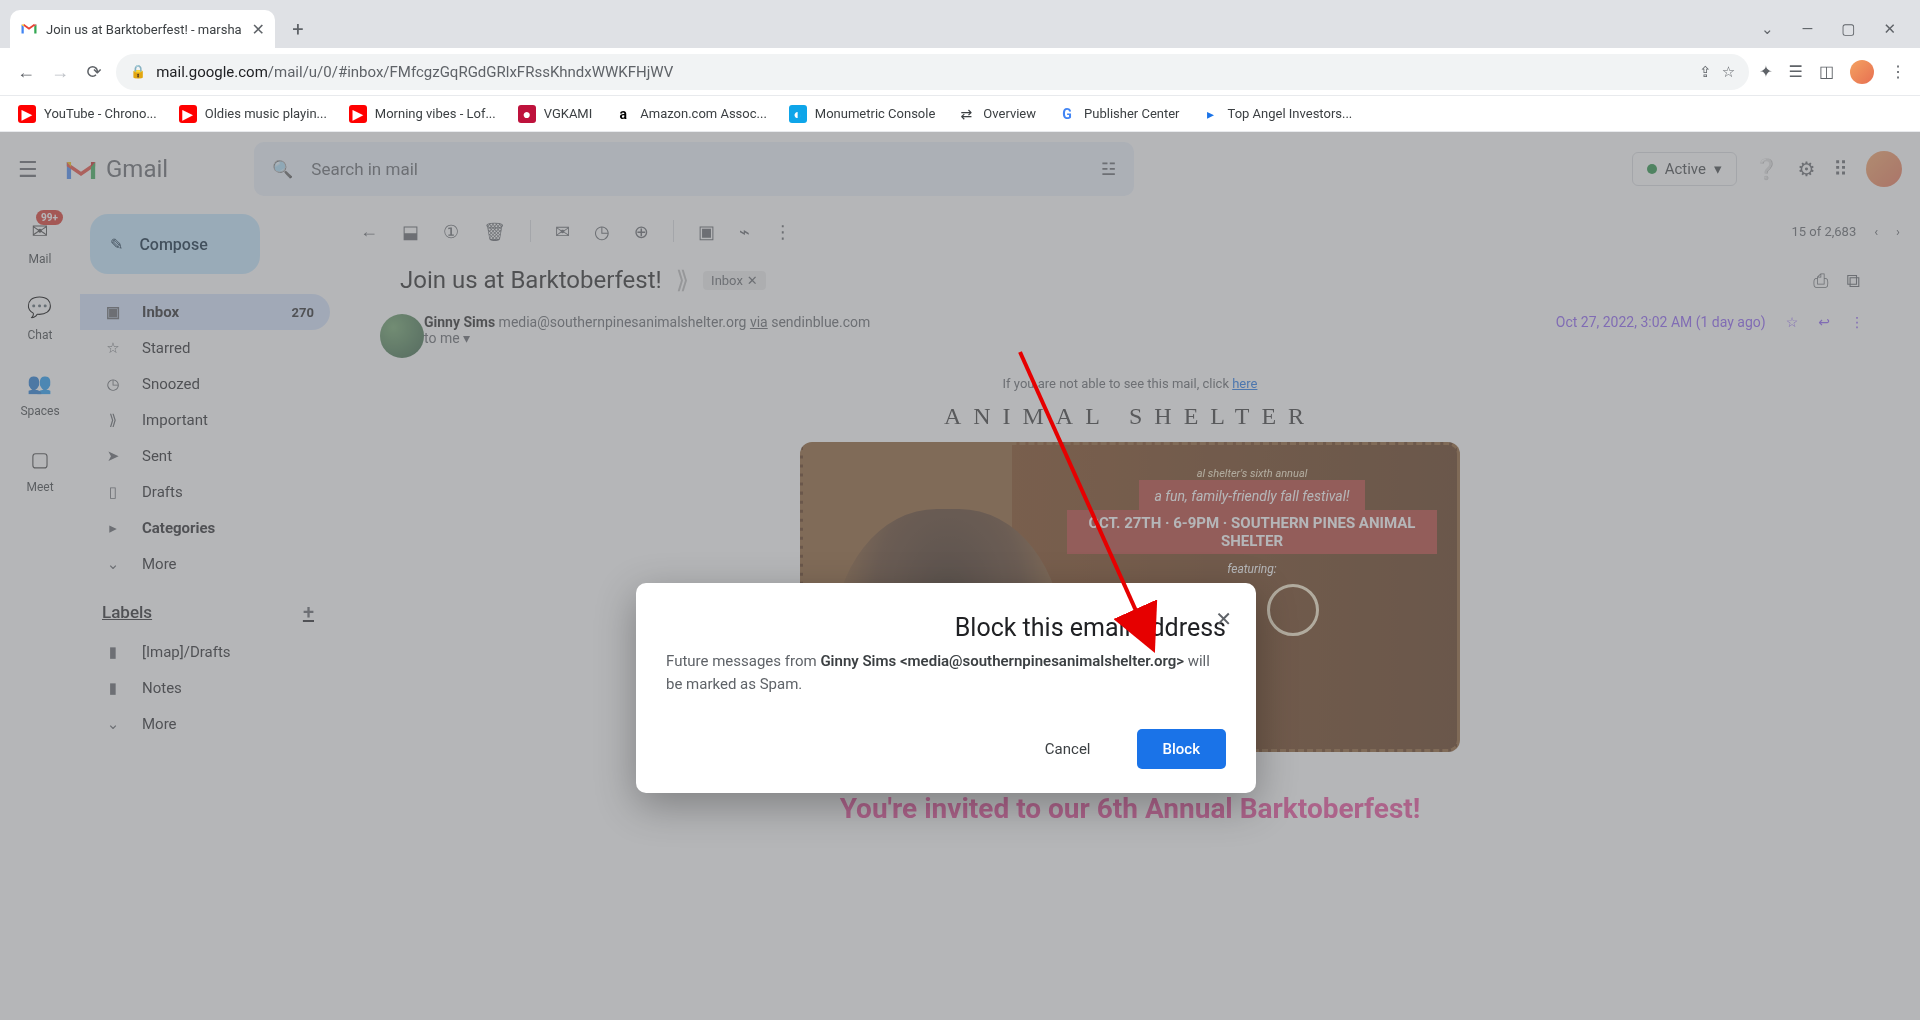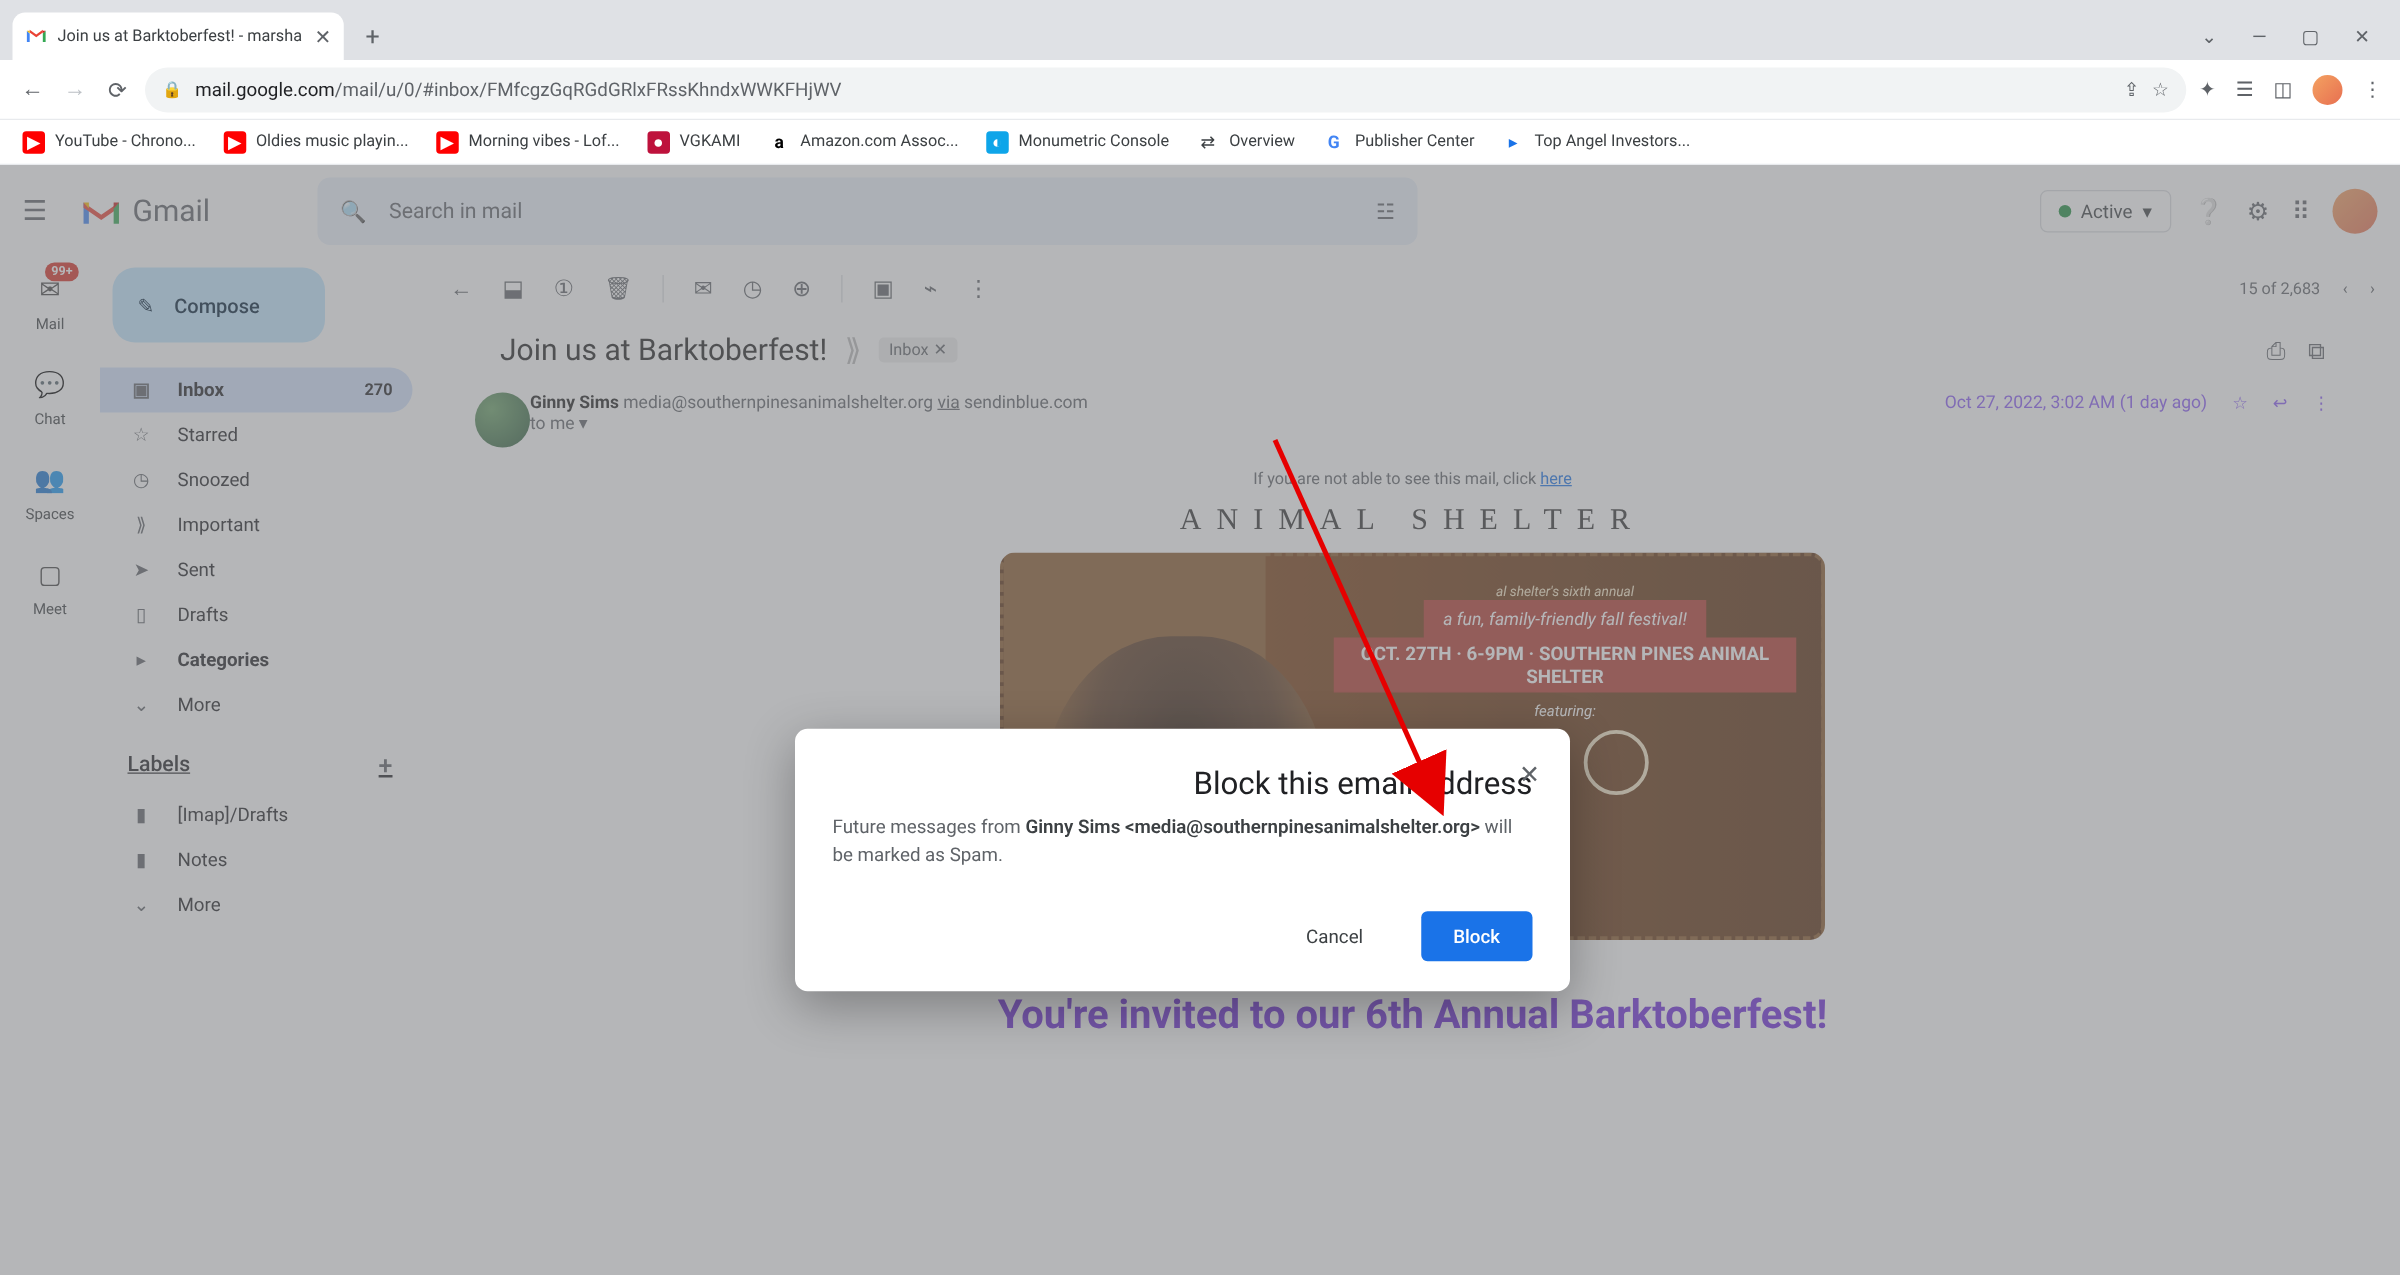--- a/index.html
+++ b/index.html
@@ -90,21 +90,21 @@
 .promo .txt { position:absolute; right:20px; top:22px; width:370px; text-align:center; color:#f7e7c6; font-family:Georgia,serif; }
 .promo .small { font-size:11px; font-style:italic; }
 .promo .big { font-size:58px; font-weight:bold; letter-spacing:-2px; line-height:1; margin:4px 0 10px; }
 .promo .big .light { color:#e8b05c; }
 .promo .big .red { color:#fff; }
 .promo .ribbon { background:#b33a2f; padding:8px 16px; display:inline-block; font-size:14px; font-style:italic; color:#fff; position:relative; }
 .promo .ribbon2 { background:#b33a2f; padding:4px 20px; display:inline-block; font-size:15px; color:#fff; margin-top:-2px; font-weight:bold; }
 .promo .feat { font-size:12px; font-style:italic; color:#fff; margin-top:8px; }
 .promo .logos { margin-top:8px; display:flex; justify-content:center; gap:30px; }
 .promo .logo-c { width:52px; height:52px; border:3px solid #f7e7c6; border-radius:50%; }
-.invite { font-size:32px; font-weight:bold; color:#6d28d9; margin:40px 0; }
+.invite { font-size:28px; font-weight:bold; color:#ec4899; margin:40px 0; }
 
 
 .overlay { position:absolute; inset:0; background:rgba(120,122,125,0.55); z-index:50; }
 .dialog { position:absolute; left:636px; top:451px; width:620px; background:#fff; border-radius:10px; box-shadow:0 12px 40px rgba(0,0,0,0.3); z-index:60; padding:30px 30px 24px 30px; }
 .dialog h2 { font-size:25px; font-weight:400; color:#202124; margin-bottom:8px;text-align:right; }
 .dialog .close { position:absolute; top:24px; right:24px; color:#5f6368; font-size:20px; cursor:pointer; }
 .dialog p { font-size:15px; color:#5f6368; line-height:1.5; }
 .dialog p b { color:#3c4043; font-weight:600; }
 .dialog .btns { display:flex; justify-content:flex-end; gap:20px; margin-top:34px; }
 .dialog .btn { height:40px; padding:0 26px; display:flex; align-items:center; font-size:15px; border-radius:5px; cursor:pointer; }

